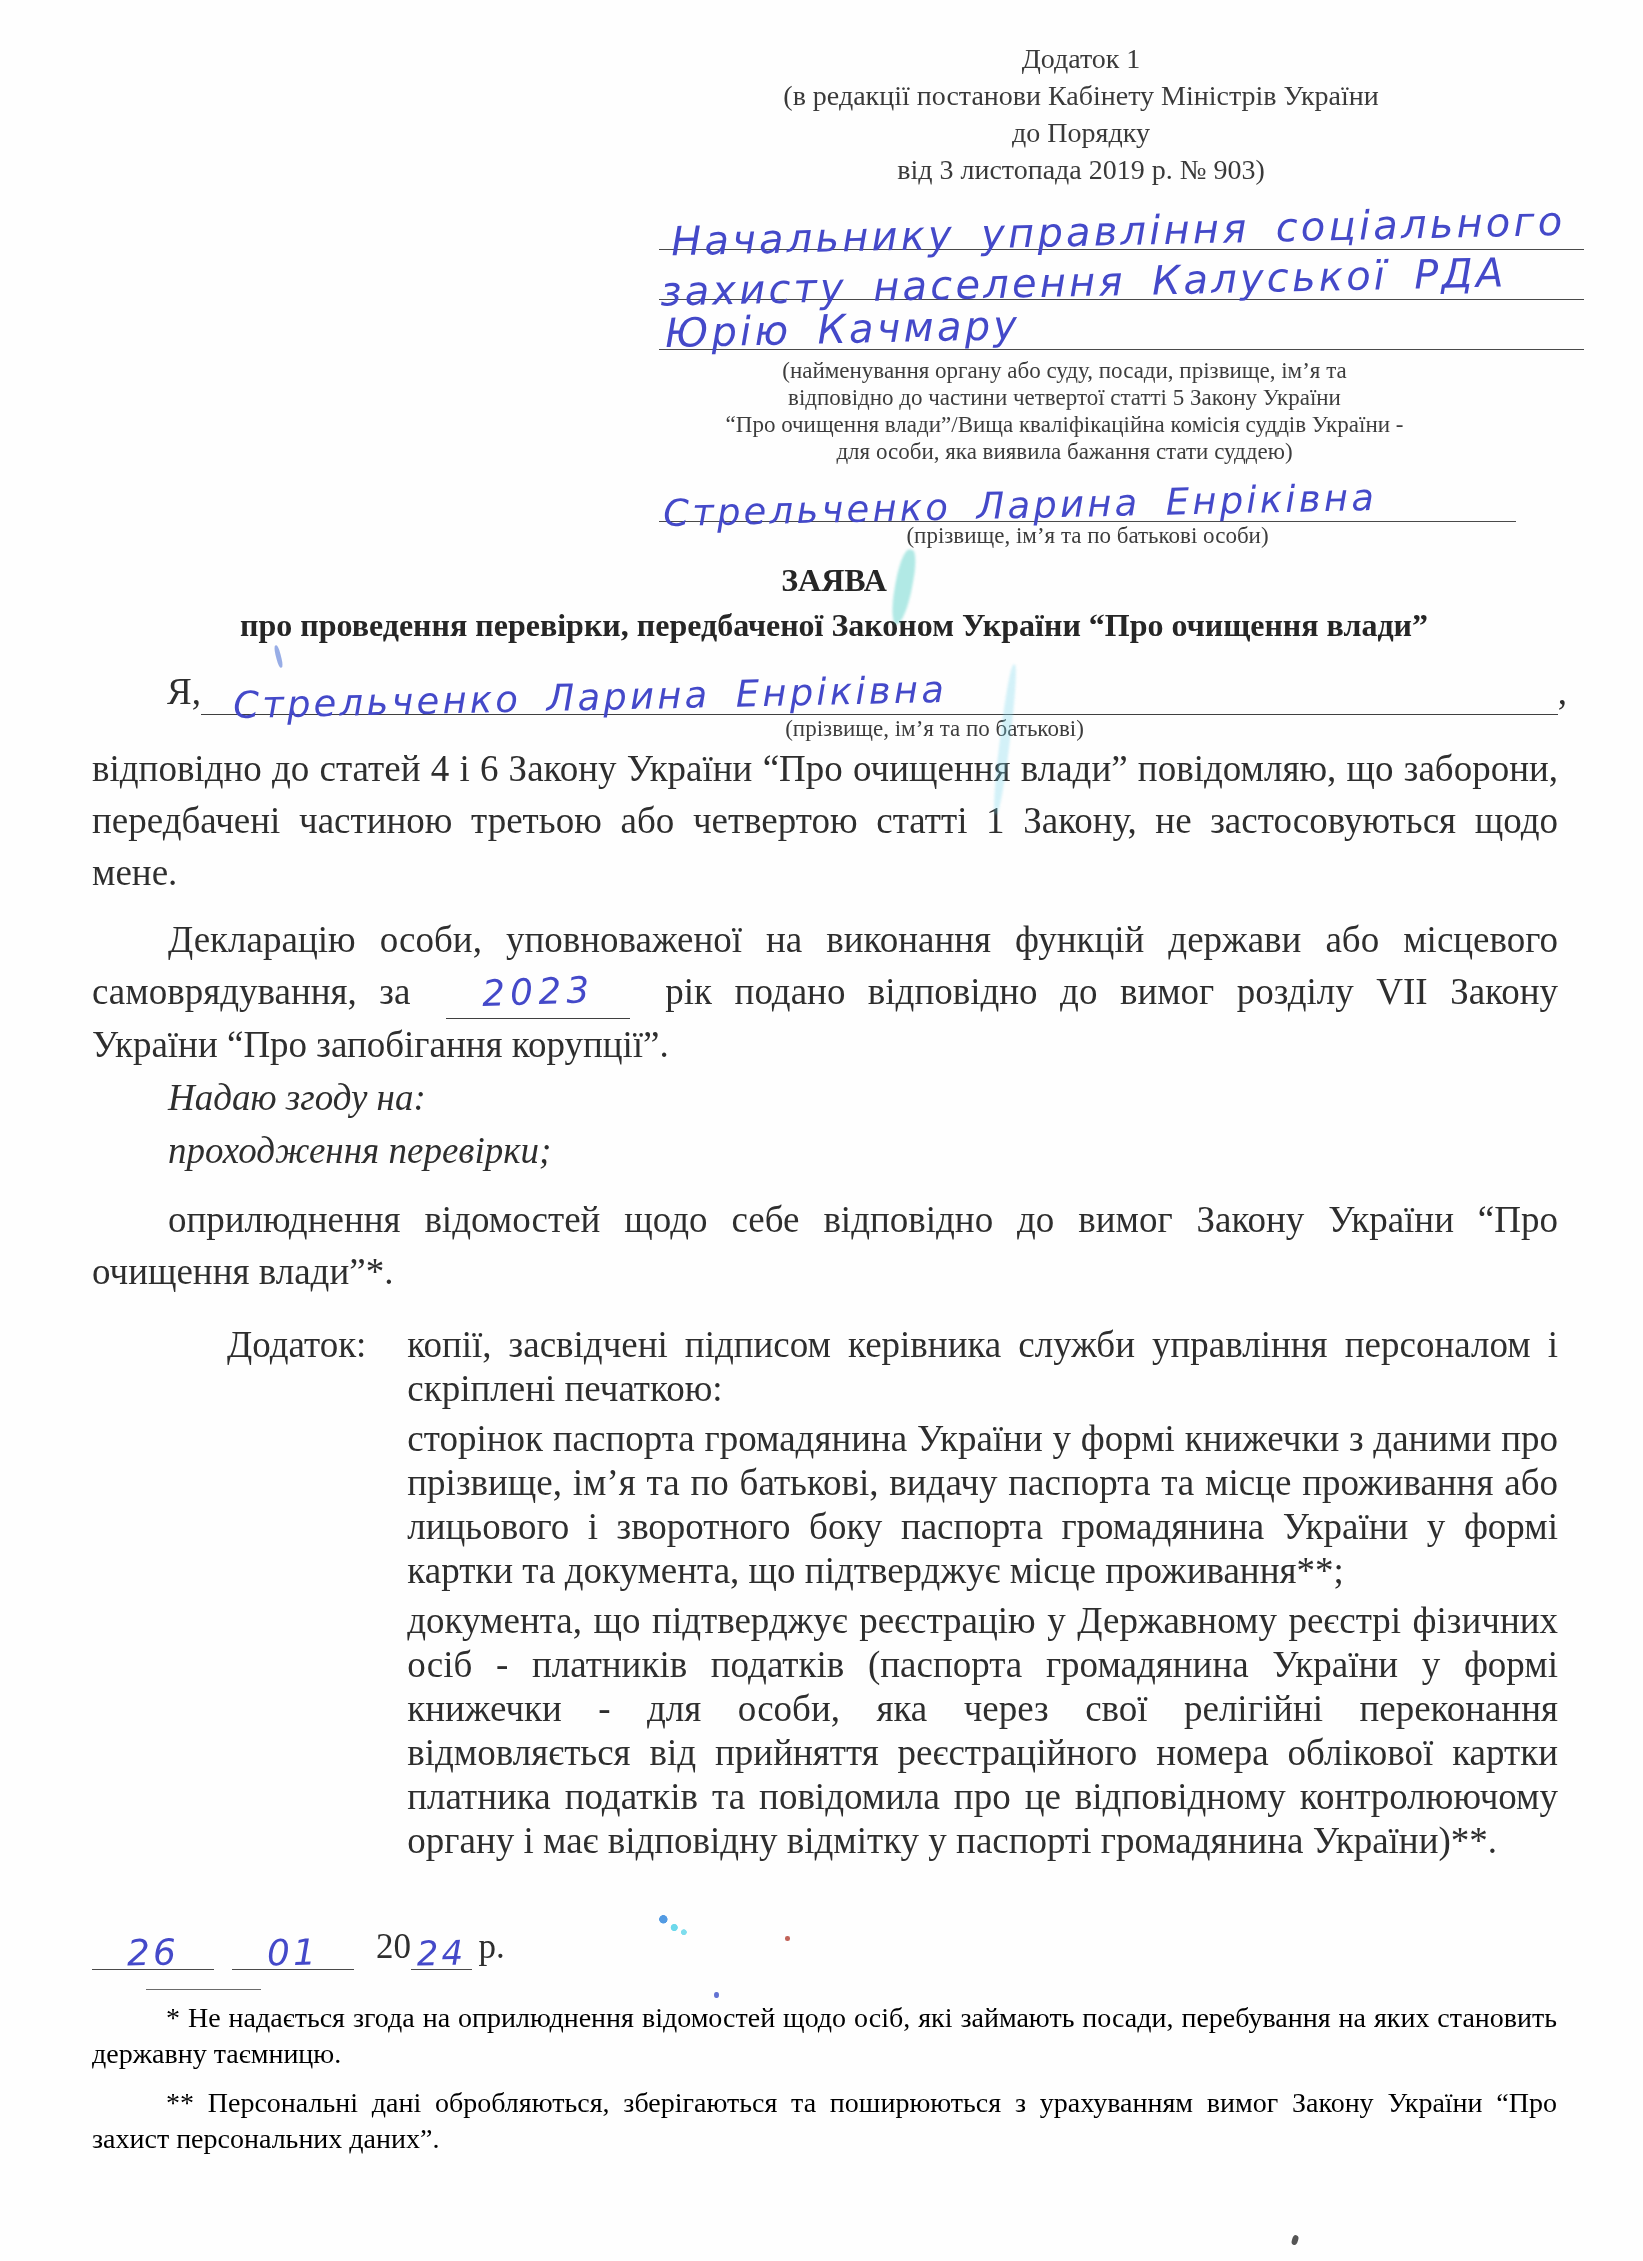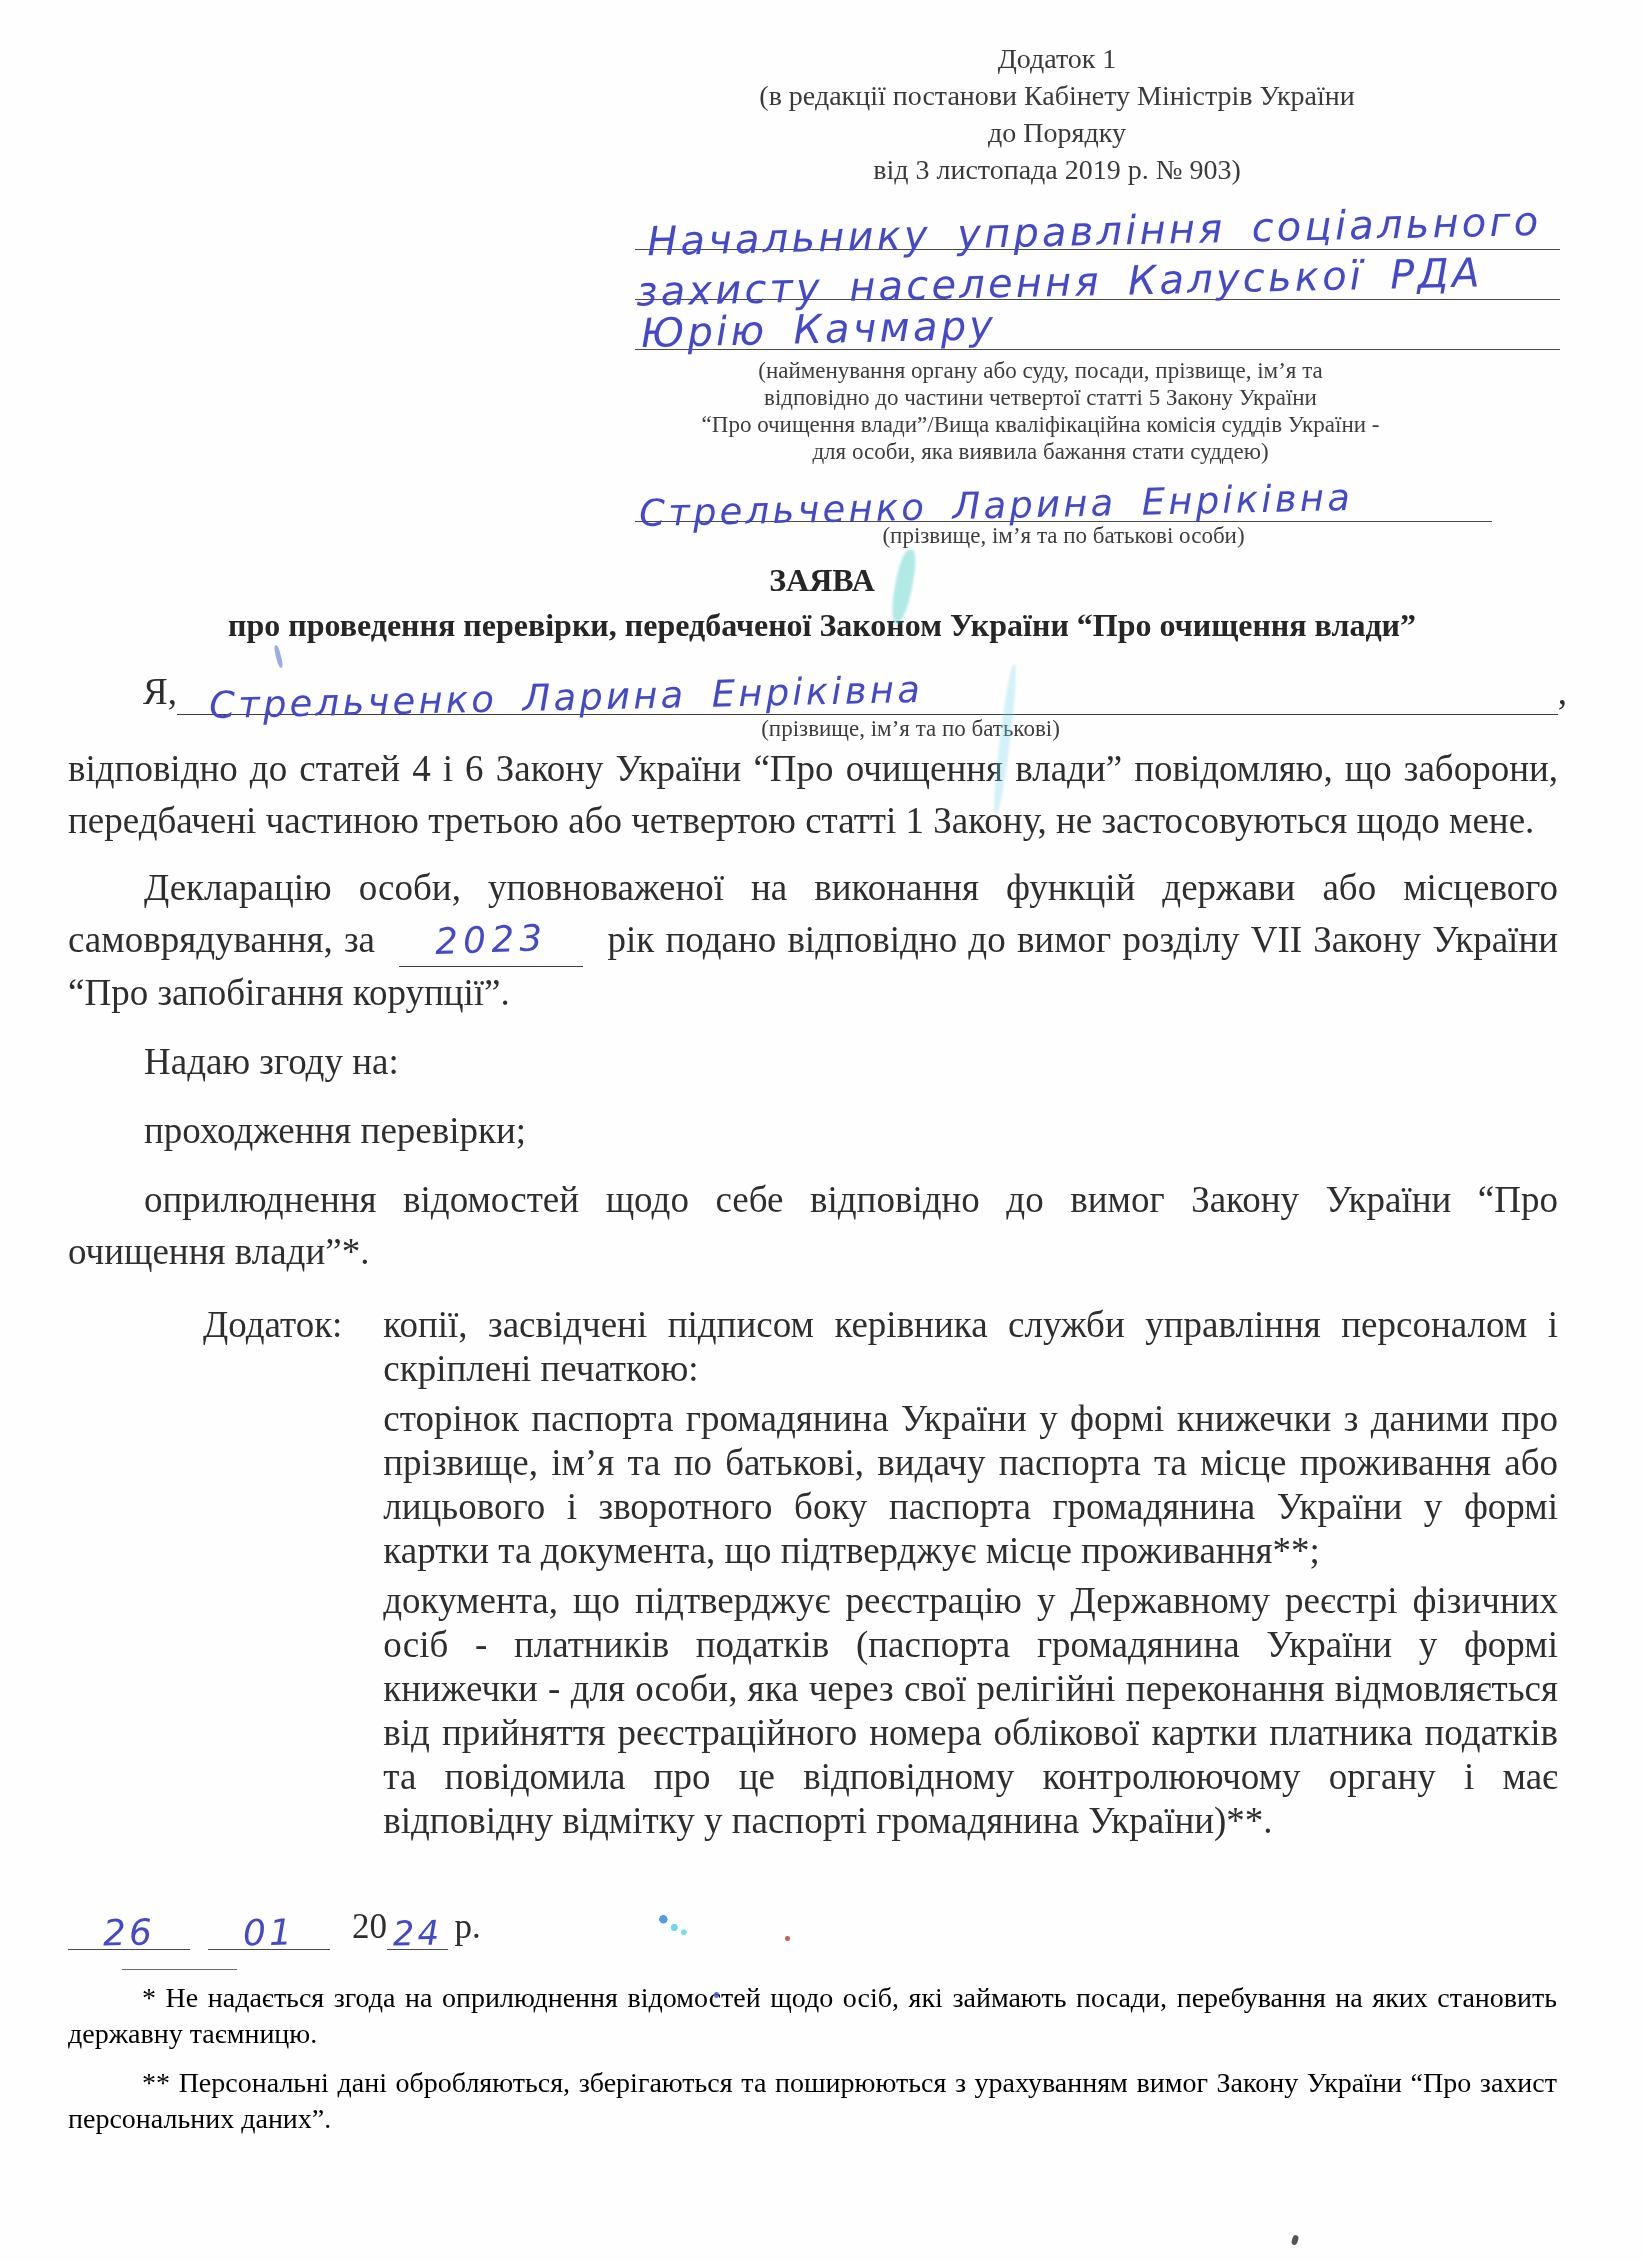--- a/index.html
+++ b/index.html
@@ -7,20 +7,21 @@
     position: relative;
     width: 1644px;
     height: 2261px;
     margin: 0 auto;
     background: #fefefe;
     font-family: "Liberation Serif", serif;
     color: #2e2e2e;
     overflow: hidden;
     box-sizing: border-box;
     padding-top: 40px;
+    padding-left: 24px;
   }
   
   .header-note {
     margin-left: 606px;
     width: 902px;
     text-align: center;
     font-size: 28px;
     line-height: 37px;
     color: #3a3a3a;
   }
@@ -114,21 +115,21 @@
   .par-declaration { margin-top: 15.5px; text-indent: 76px; }
   .year-field {
     display: inline-block;
     width: 184px;
     border-bottom: 1.9px solid #3f3f3f;
     text-align: center;
     margin: 0 13px;
     text-indent: 0;
   }
   .year-field .hw { font-size: 36px; transform: rotate(-2deg); letter-spacing: 5.2px; }
-  .par-consent-intro, .par-consent-item1 { margin-top: 17px; text-indent: 76px; }
+  .par-consent-intro, .par-consent-item1 { margin-top: 1px; text-indent: 76px; font-style: italic; }
   .par-consent-item2 { margin-top: 17px; text-indent: 76px; }
   
   .attachment {
     margin-top: 24.5px;
     margin-left: 203px;
     margin-right: 86px;
     display: flex;
     align-items: flex-start;
     font-size: 37px;
     line-height: 44px;

